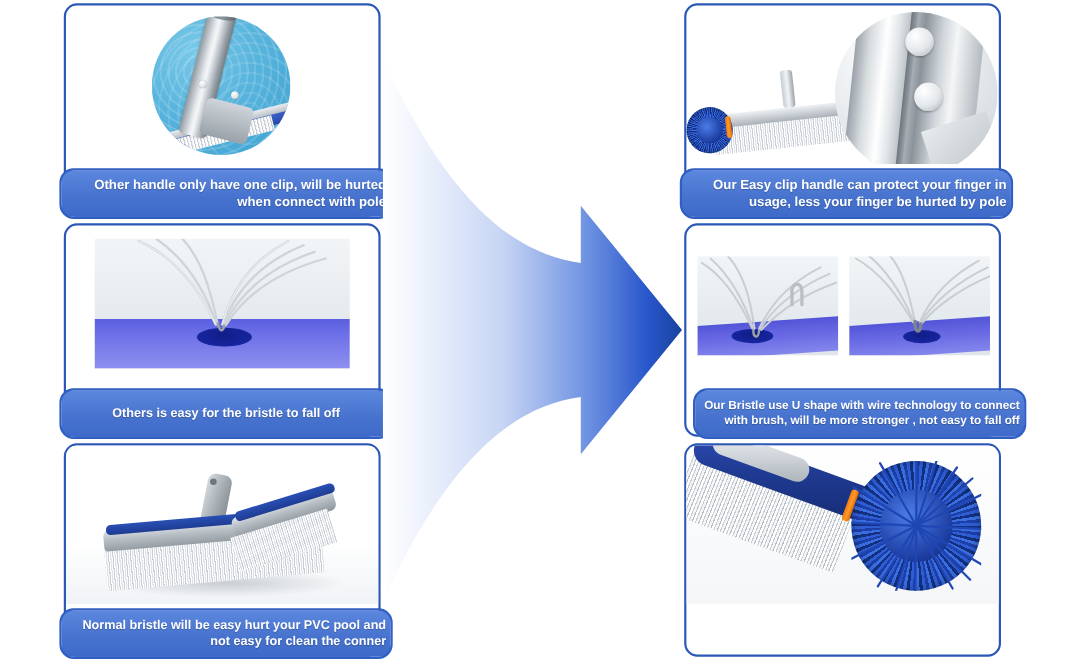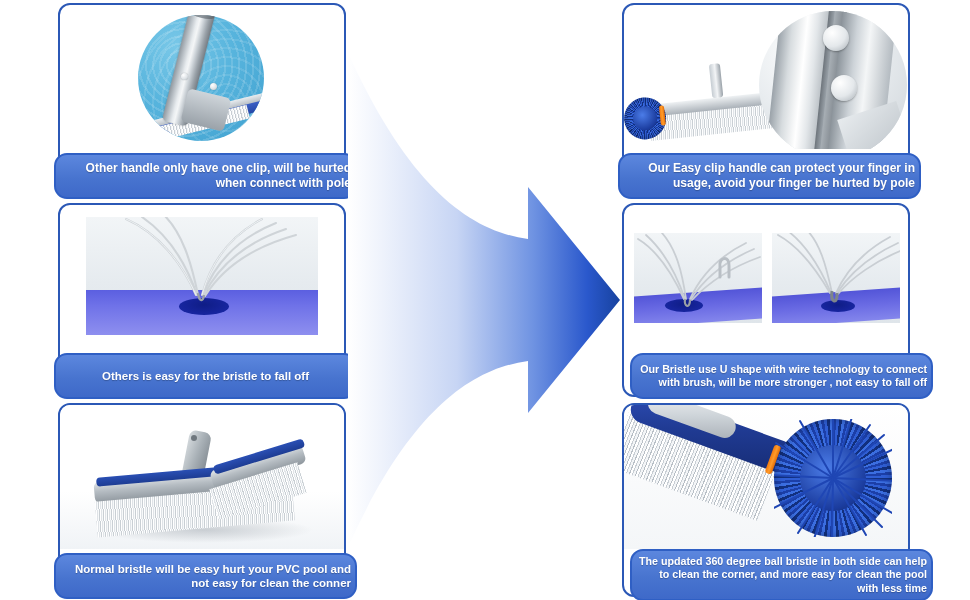--- a/index.html
+++ b/index.html
@@ -350,21 +350,21 @@
         <div style="position:absolute; left:64px; top:14px; width:26px; height:26px; border-radius:50%;
                     background:radial-gradient(circle at 35% 30%, #ffffff 0%, #e4e8eb 55%, #a8afb5 100%);
                     box-shadow:0 1px 2px rgba(0,0,0,.3);"></div>
         <div style="position:absolute; left:72px; top:64px; width:26px; height:26px; border-radius:50%;
                     background:radial-gradient(circle at 35% 30%, #ffffff 0%, #e4e8eb 55%, #a8afb5 100%);
                     box-shadow:0 1px 2px rgba(0,0,0,.3);"></div>
         <div style="position:absolute; left:86px; top:98px; width:62px; height:60px;
                     background:linear-gradient(150deg,#e7ebee,#b6bdc3); transform:rotate(-18deg);"></div>
       </div>
     </div>
-    <div class="caption h1">Our Easy clip handle can protect your finger in usage, avoid your finger be hurted by pole</div>
+    <div class="caption h1">Our Easy clip handle can protect your finger in usage, less your finger be hurted by pole</div>
   </div>
 
   <div class="card c2">
     <div class="photo">
 
       <div class="fall-scene" style="left:10px; top:28px; width:128px; height:90px;">
         <div class="fall-floor" style="height:34%;
              background:linear-gradient(180deg,#5355d8 0%,#6b6ce4 50%,#8486ec 100%); transform:skewY(-4deg);"></div>
         <div class="fall-hole" style="left:24%; bottom:12%; width:38px; height:13px;"></div>
         <svg viewBox="0 0 128 90" preserveAspectRatio="none" style="position:absolute; inset:0; width:100%; height:100%;">
@@ -425,15 +425,14 @@
             <line x1="59" y1="59" x2="-4" y2="56"></line>
           <line x1="59" y1="59" x2="2" y2="24"></line>
             <line x1="59" y1="59" x2="26" y2="2"></line>
           <line x1="59" y1="59" x2="78" y2="-2"></line>
             <line x1="59" y1="59" x2="110" y2="16"></line>
           <line x1="59" y1="59" x2="108" y2="108"></line>
             <line x1="59" y1="59" x2="40" y2="120"></line>
         </g>
       </svg>
     </div>
-    <div class="caption h3 small">The updated 360 degree ball bristle in both side can help to clean the corner, and more easy for clean the pool with less time</div>
   </div>
 </div>
 
 </body></html>

